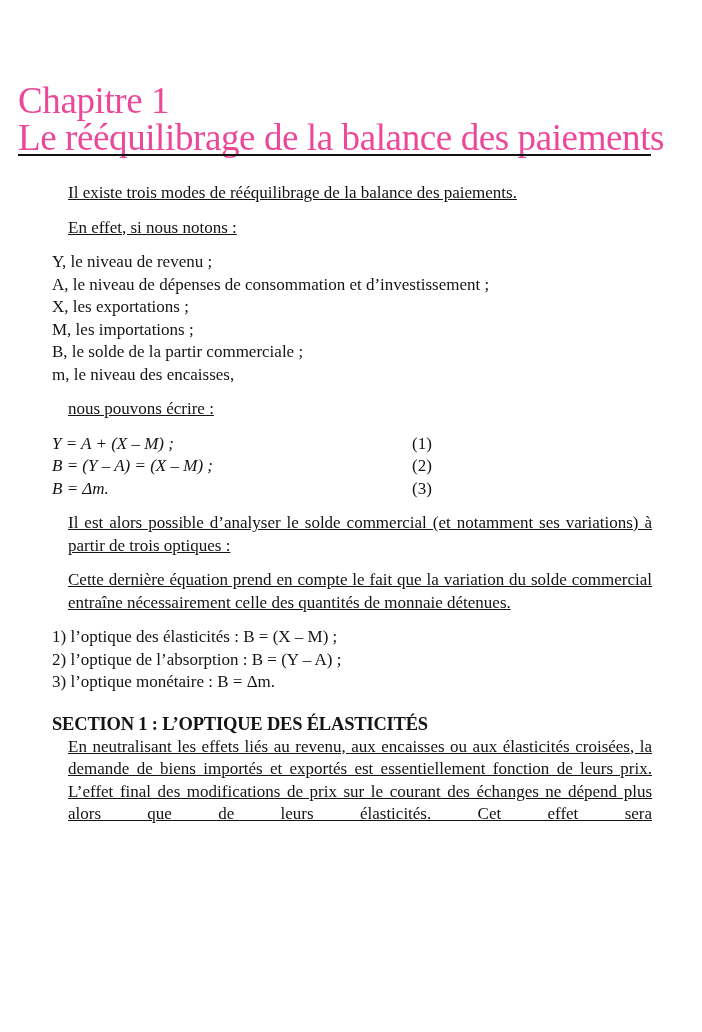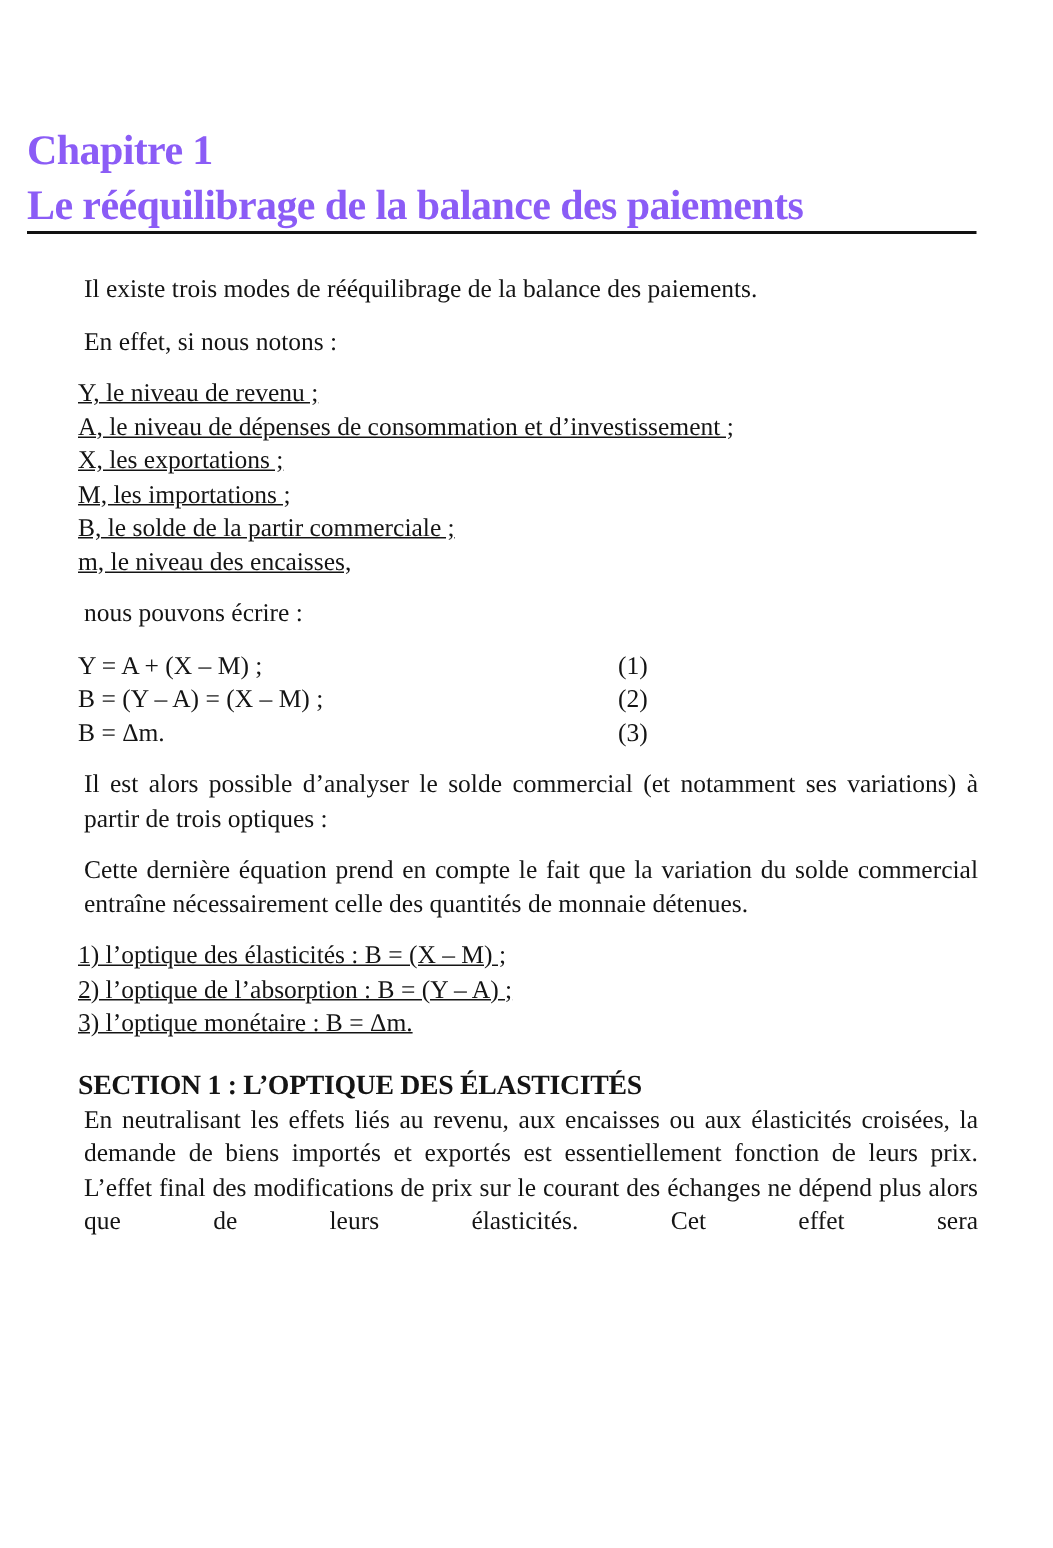--- a/index.html
+++ b/index.html
@@ -3,40 +3,40 @@
   <meta charset="utf-8">
   <style>
     html, body { margin: 0; padding: 0; background: #ffffff; }
     body {
       width: 702px; height: 1032px; position: relative; overflow: hidden;
       font-family: "Liberation Serif", "DejaVu Serif", serif;
       color: #141414;
     }
     .chapter-head {
       position: absolute; left: 18px; top: 82px; width: 632px;
-      font-family: "Liberation Serif", serif; font-weight: bold;
-      font-size: 28px; line-height: 37px; color: #8b5cf6;
+      font-family: "Liberation Serif", serif; font-weight: normal;
+      font-size: 37px; line-height: 37px; color: #ec4899;
       letter-spacing: -0.4px;
     }
     .chapter-head .line { display: block; white-space: nowrap; }
     .chapter-rule {
       position: absolute; left: 18px; top: 154px; width: 633px; height: 2px;
       background: #111;
     }
     .body-text {
       position: absolute; left: 52px; top: 182px; width: 600px;
       font-size: 17px; line-height: 22.5px;
     }
-    .para { margin: 0 0 12px 4px; }
+    .para { margin: 0 0 12px 16px; text-decoration: underline; }
     .just { text-align: justify; text-align-last: left; }
     .list { margin: 0 0 12px 0; }
-    .list .row { display: block; text-decoration: underline; }
+    .list .row { display: block; }
     .eq-table { margin: 0 0 12px 0; }
     .eq-row { display: flex; }
-    .eq-row .expr { width: 360px; }
+    .eq-row .expr { width: 360px; font-style: italic; }
     .eq-row .num { }
     .section-title {
       font-weight: bold; font-size: 18.5px; line-height: 24px;
       margin: 18px 0 0 0; letter-spacing: -0.2px;
     }
   </style>
 </head>
 <body>
 
 <div class="chapter-head">

